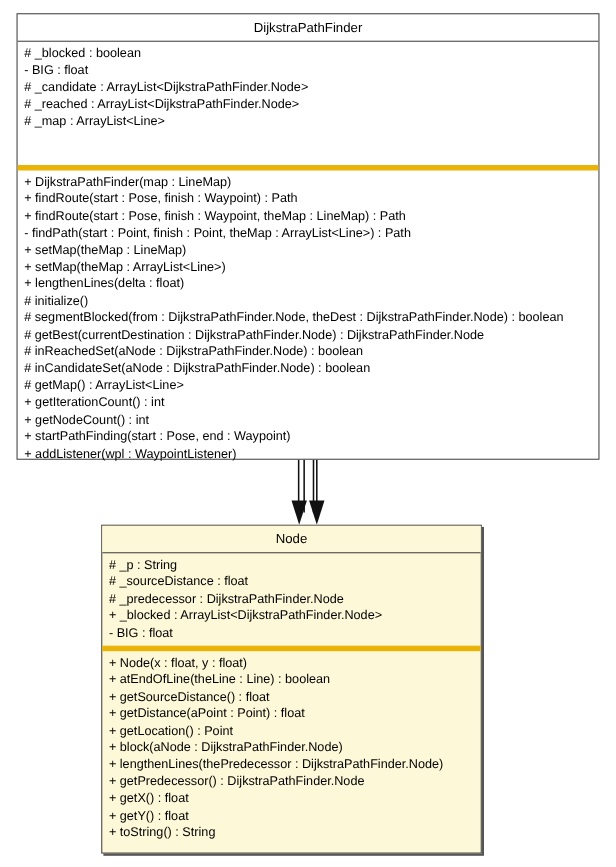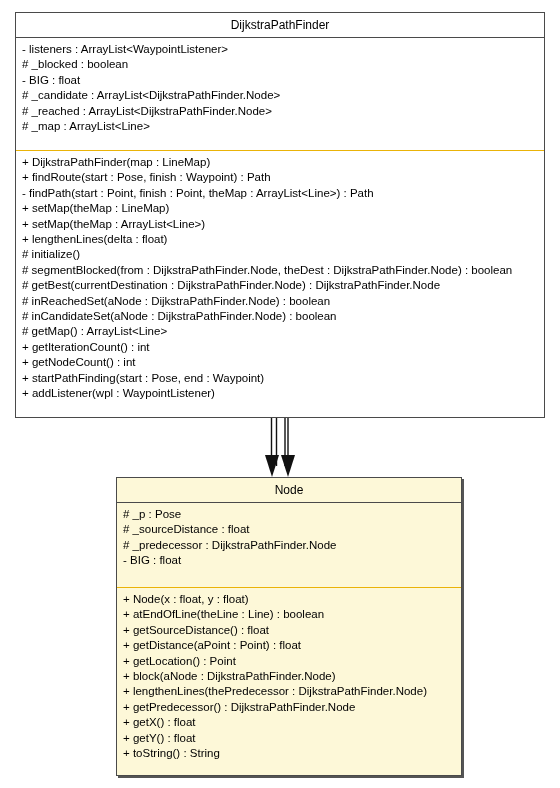--- a/index.html
+++ b/index.html
@@ -38,41 +38,41 @@
     line-height: 14px;
     padding: 5px 4px 6px 4px;
     border-bottom: 1px solid #4a4a4a;
     box-sizing: border-box;
   }
   .compartment {
     padding: 4px 6px 5px 6px;
     box-sizing: border-box;
   }
   .compartment + .compartment {
-    border-top: 1px solid #eab308;
+    border-top: 5px solid #eab308;
   }
   .member {
     font-size: 11.5px;
     line-height: 15.4px;
     color: #000000;
     white-space: nowrap;
   }
   
   #class-dijkstrapathfinder {
     left: 15px;
     top: 12px;
     width: 530px;
     height: 406px;
     background: #ffffff;
   }
   #class-dijkstrapathfinder .class-title { height: 25px; padding-top: 5px; }
   #class-dijkstrapathfinder .attrs { height: 112px; }
   
   #class-node {
-    left: 116px;
+    left: 92px;
     top: 477px;
     width: 346px;
     height: 299px;
     background: #fdf8d8;
   }
   #class-node .class-title {
     height: 25px;
     background: #fdf8d8;
   }
   #class-node .attrs { height: 84px; }
@@ -96,31 +96,31 @@
     <path d="M 276.5 466 L 276.5 300 C 276.5 272 279 262 281 262 C 283 262 285 272 285 300 L 285 466" fill="none" stroke="#111111" stroke-width="1.4"></path>
 
     <polygon points="265,455 279,455 272,477" fill="#111111"></polygon>
     <polygon points="281,455 295,455 288,477" fill="#111111"></polygon>
   </svg>
 
   <div class="uml-class" id="class-dijkstrapathfinder">
     <div class="class-title">DijkstraPathFinder</div>
 
     <div class="compartment attrs">
-      <div class="member">- listeners : ArrayList&lt;WaypointListener&gt;</div>
       <div class="member"># _blocked : boolean</div>
       <div class="member">- BIG : float</div>
       <div class="member"># _candidate : ArrayList&lt;DijkstraPathFinder.Node&gt;</div>
       <div class="member"># _reached : ArrayList&lt;DijkstraPathFinder.Node&gt;</div>
       <div class="member"># _map : ArrayList&lt;Line&gt;</div>
     </div>
 
     <div class="compartment ops">
       <div class="member">+ DijkstraPathFinder(map : LineMap)</div>
       <div class="member">+ findRoute(start : Pose, finish : Waypoint) : Path</div>
+      <div class="member">+ findRoute(start : Pose, finish : Waypoint, theMap : LineMap) : Path</div>
       <div class="member">- findPath(start : Point, finish : Point, theMap : ArrayList&lt;Line&gt;) : Path</div>
       <div class="member">+ setMap(theMap : LineMap)</div>
       <div class="member">+ setMap(theMap : ArrayList&lt;Line&gt;)</div>
       <div class="member">+ lengthenLines(delta : float)</div>
       <div class="member"># initialize()</div>
       <div class="member"># segmentBlocked(from : DijkstraPathFinder.Node, theDest : DijkstraPathFinder.Node) : boolean</div>
       <div class="member"># getBest(currentDestination : DijkstraPathFinder.Node) : DijkstraPathFinder.Node</div>
       <div class="member"># inReachedSet(aNode : DijkstraPathFinder.Node) : boolean</div>
       <div class="member"># inCandidateSet(aNode : DijkstraPathFinder.Node) : boolean</div>
       <div class="member"># getMap() : ArrayList&lt;Line&gt;</div>
@@ -128,23 +128,24 @@
       <div class="member">+ getNodeCount() : int</div>
       <div class="member">+ startPathFinding(start : Pose, end : Waypoint)</div>
       <div class="member">+ addListener(wpl : WaypointListener)</div>
     </div>
   </div>
 
   <div class="uml-class shadowed" id="class-node">
     <div class="class-title">Node</div>
 
     <div class="compartment attrs">
-      <div class="member"># _p : Pose</div>
+      <div class="member"># _p : String</div>
       <div class="member"># _sourceDistance : float</div>
       <div class="member"># _predecessor : DijkstraPathFinder.Node</div>
+      <div class="member">+ _blocked : ArrayList&lt;DijkstraPathFinder.Node&gt;</div>
       <div class="member">- BIG : float</div>
     </div>
 
     <div class="compartment ops">
       <div class="member">+ Node(x : float, y : float)</div>
       <div class="member">+ atEndOfLine(theLine : Line) : boolean</div>
       <div class="member">+ getSourceDistance() : float</div>
       <div class="member">+ getDistance(aPoint : Point) : float</div>
       <div class="member">+ getLocation() : Point</div>
       <div class="member">+ block(aNode : DijkstraPathFinder.Node)</div>

